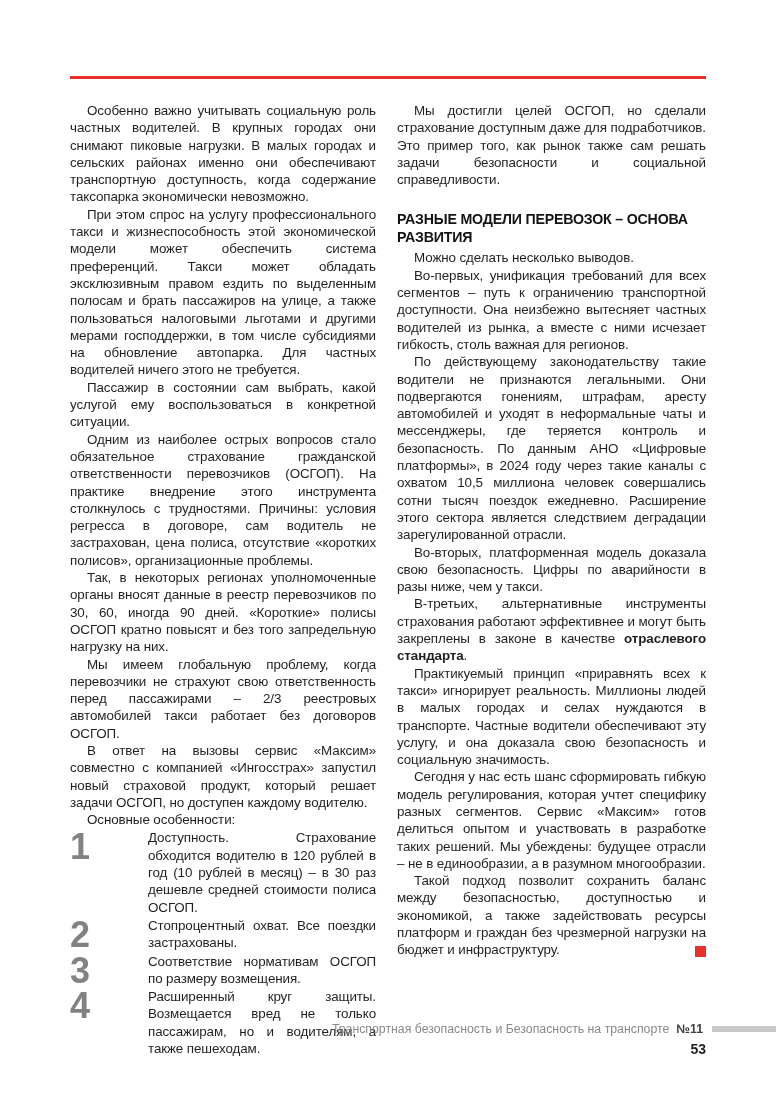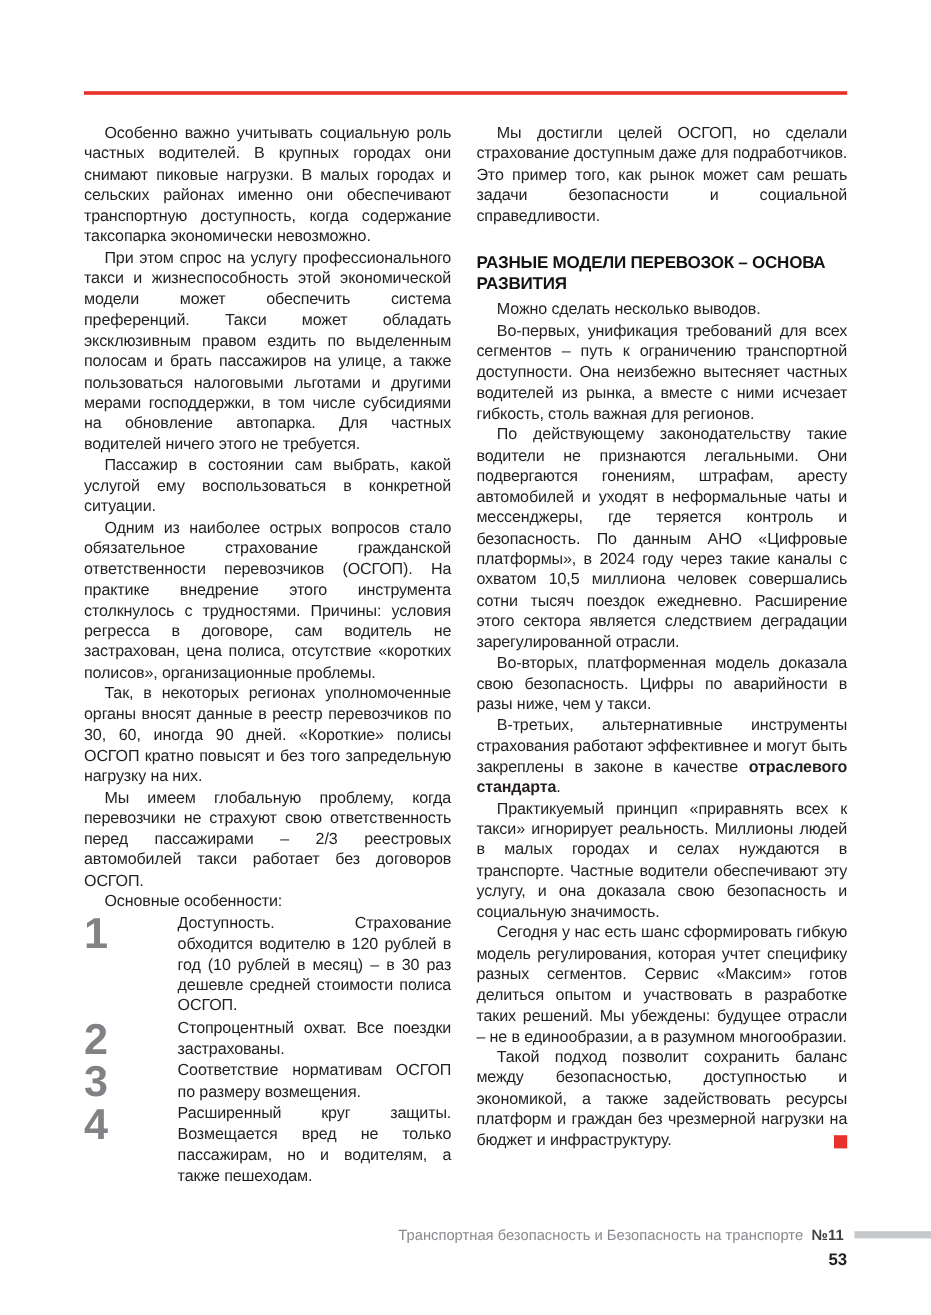--- a/index.html
+++ b/index.html
@@ -90,20 +90,21 @@
 
 <div class="columns">
 
   <section class="col">
     <p class="para indent">Особенно важно учитывать социальную роль частных водителей. В крупных городах они снимают пиковые нагрузки. В малых городах и сельских районах именно они обеспечивают транспортную доступность, когда содержание таксопарка экономически невозможно.</p>
     <p class="para indent">При этом спрос на услугу профессионального такси и жизнеспособность этой экономической модели может обеспечить система преференций. Такси может обладать эксклюзивным правом ездить по выделенным полосам и брать пассажиров на улице, а также пользоваться налоговыми льготами и другими мерами господдержки, в том числе субсидиями на обновление автопарка. Для частных водителей ничего этого не требуется.</p>
     <p class="para indent">Пассажир в состоянии сам выбрать, какой услугой ему воспользоваться в конкретной ситуации.</p>
     <p class="para indent">Одним из наиболее острых вопросов стало обязательное страхование гражданской ответственности перевозчиков (ОСГОП). На практике внедрение этого инструмента столкнулось с трудностями. Причины: условия регресса в договоре, сам водитель не застрахован, цена полиса, отсутствие «коротких полисов», организационные проблемы.</p>
     <p class="para indent">Так, в некоторых регионах уполномоченные органы вносят данные в реестр перевозчиков по 30, 60, иногда 90 дней. «Короткие» полисы ОСГОП кратно повысят и без того запредельную нагрузку на них.</p>
     <p class="para indent">Мы имеем глобальную проблему, когда перевозчики не страхуют свою ответственность перед пассажирами – 2/3 реестровых автомобилей такси работает без договоров ОСГОП.</p>
+    <p class="para indent">В ответ на вызовы сервис «Максим» совместно с компанией «Ингосстрах» запустил новый страховой продукт, который решает задачи ОСГОП, но доступен каждому водителю.</p>
     <p class="para indent">Основные особенности:</p>
 
     <div class="feature-item">
       <span class="feature-num">1</span>
       <span class="feature-text">Доступность. Страхование обходится водителю в 120 рублей в год (10 рублей в месяц) – в 30 раз дешевле средней стоимости полиса ОСГОП.</span>
     </div>
     <div class="feature-item">
       <span class="feature-num">2</span>
       <span class="feature-text">Стопроцентный охват. Все поездки застрахованы.</span>
     </div>
@@ -111,21 +112,21 @@
       <span class="feature-num">3</span>
       <span class="feature-text">Соответствие нормативам ОСГОП по размеру возмещения.</span>
     </div>
     <div class="feature-item">
       <span class="feature-num">4</span>
       <span class="feature-text">Расширенный круг защиты. Возмещается вред не только пассажирам, но и водителям, а также пешеходам.</span>
     </div>
   </section>
 
   <section class="col right-col">
-    <p class="para indent">Мы достигли целей ОСГОП, но сделали страхование доступным даже для подработчиков. Это пример того, как рынок может сам решать задачи безопасности и социальной справедливости.</p>
+    <p class="para indent">Мы достигли целей ОСГОП, но сделали страхование доступным даже для подработчиков. Это пример того, как рынок также сам решать задачи безопасности и социальной справедливости.</p>
     <h2 class="heading">РАЗНЫЕ МОДЕЛИ ПЕРЕВОЗОК – ОСНОВА РАЗВИТИЯ</h2>
     <p class="para indent">Можно сделать несколько выводов.</p>
     <p class="para indent">Во-первых, унификация требований для всех сегментов – путь к ограничению транспортной доступности. Она неизбежно вытесняет частных водителей из рынка, а вместе с ними исчезает гибкость, столь важная для регионов.</p>
     <p class="para indent">По действующему законодательству такие водители не признаются легальными. Они подвергаются гонениям, штрафам, аресту автомобилей и уходят в неформальные чаты и мессенджеры, где теряется контроль и безопасность. По данным АНО «Цифровые платформы», в 2024 году через такие каналы с охватом 10,5 миллиона человек совершались сотни тысяч поездок ежедневно. Расширение этого сектора является следствием деградации зарегулированной отрасли.</p>
     <p class="para indent">Во-вторых, платформенная модель доказала свою безопасность. Цифры по аварийности в разы ниже, чем у такси.</p>
     <p class="para indent">
       <span>В-третьих, альтернативные инструменты страхования работают эффективнее и могут быть закреплены в законе в качестве </span><span class="bold-term">отраслевого стандарта</span><span>.</span>
     </p>
     <p class="para indent">Практикуемый принцип «приравнять всех к такси» игнорирует реальность. Миллионы людей в малых городах и селах нуждаются в транспорте. Частные водители обеспечивают эту услугу, и она доказала свою безопасность и социальную значимость.</p>
     <p class="para indent">Сегодня у нас есть шанс сформировать гибкую модель регулирования, которая учтет специфику разных сегментов. Сервис «Максим» готов делиться опытом и участвовать в разработке таких решений. Мы убеждены: будущее отрасли – не в единообразии, а в разумном многообразии.</p>

